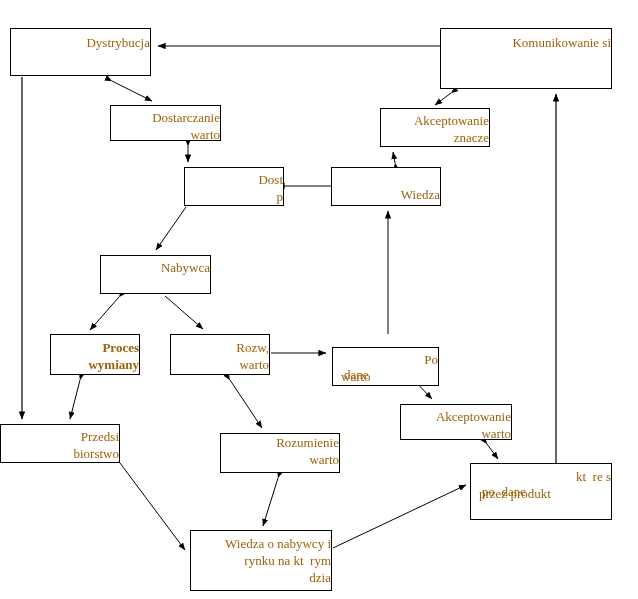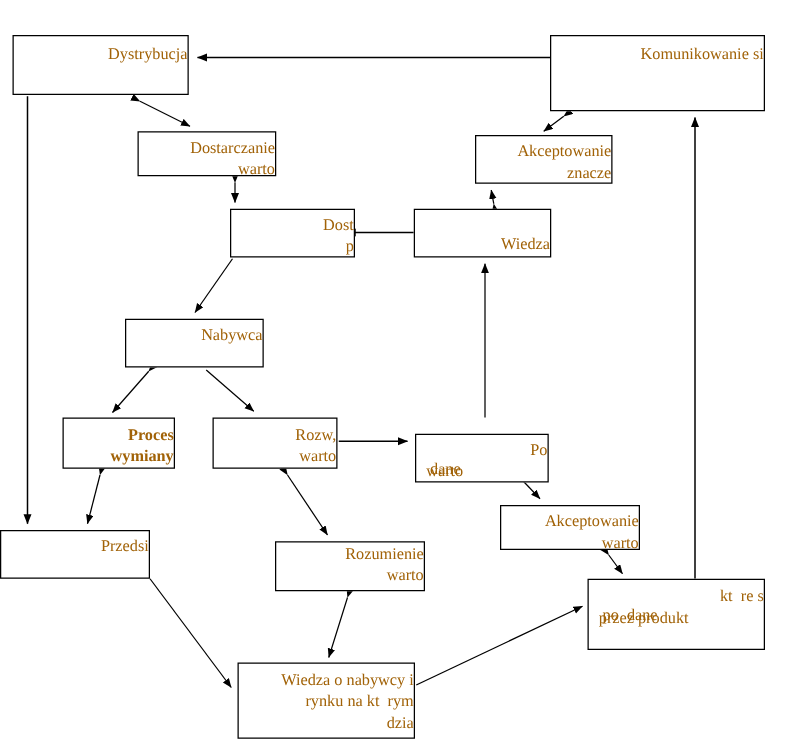--- a/index.html
+++ b/index.html
@@ -199,20 +199,21 @@
   <div class="node" style="left:332px; top:334px; width:107px; height:39px; padding-top:3px;margin-top:13px;">
     <span class="line">Po</span>
     <span class="overlap-wrap">
       <span class="over">warto</span>
       <span class="over shift">dane</span>
     </span>
   </div>
 
   <div class="node" style="left:0px; top:424px; width:120px; height:39px; padding-top:3px; padding-left:10px;">
     <span class="line">Przedsi</span>
+    <span class="line indent">biorstwo</span>
   </div>
 
   <div class="node" style="left:400px; top:404px; width:112px; height:36px; padding-top:3px;">
     <span class="line">Akceptowanie</span>
     <span class="line">warto</span>
   </div>
 
   <div class="node" style="left:220px; top:433px; width:120px; height:40px; padding-top:0;">
     <span class="line">Rozumienie</span>
     <span class="line">warto</span>

